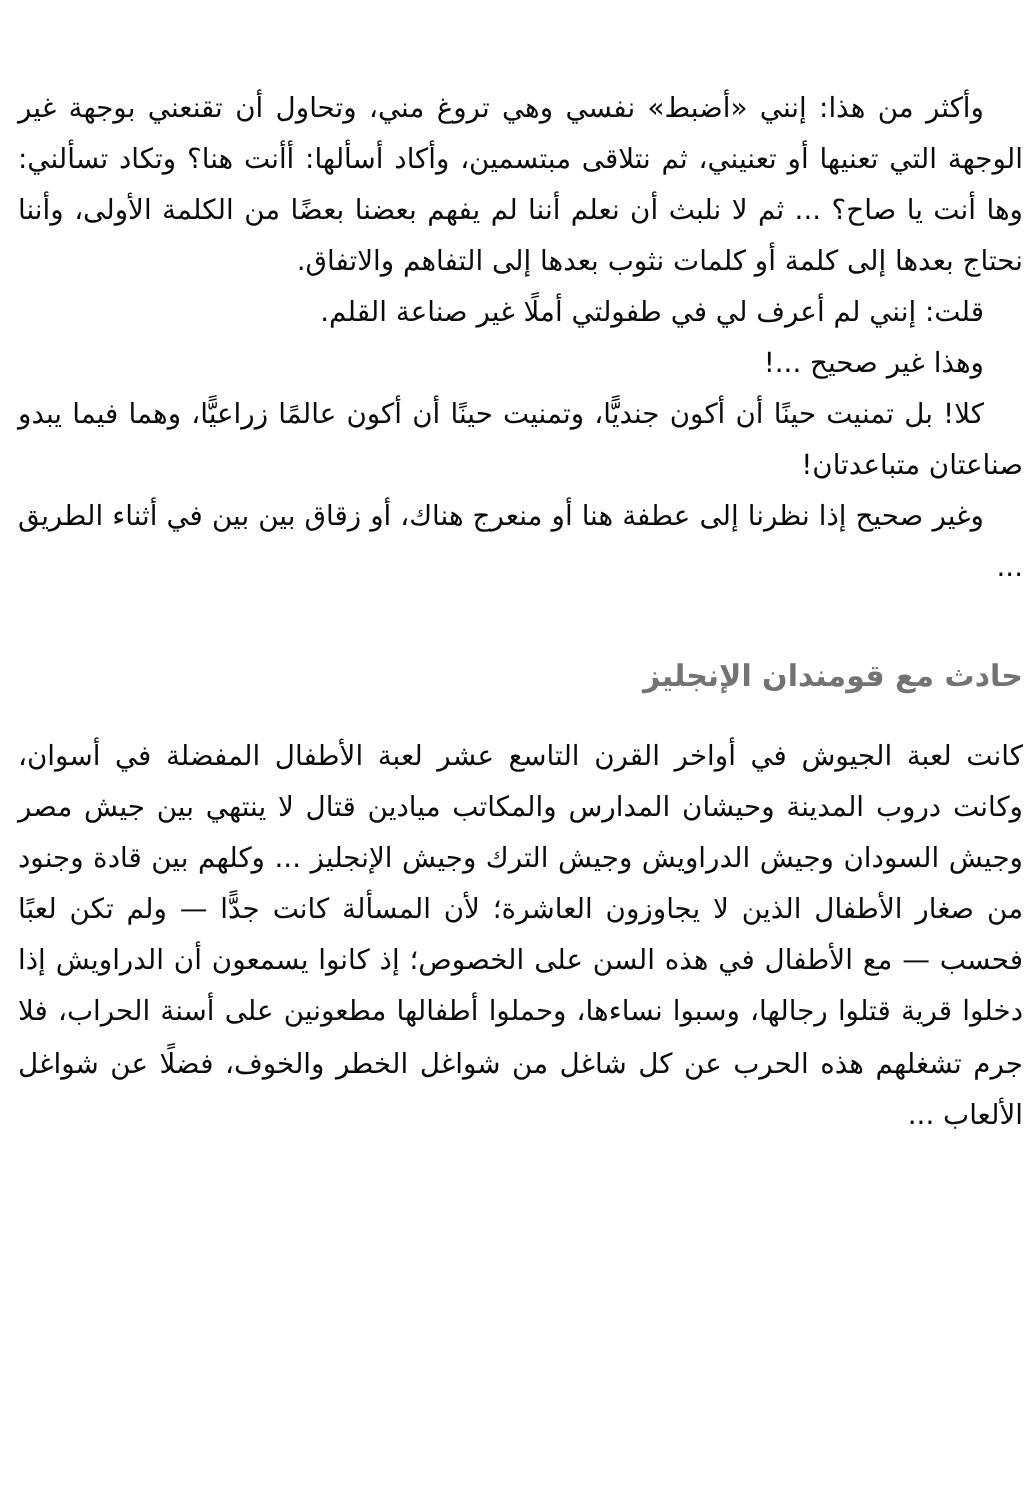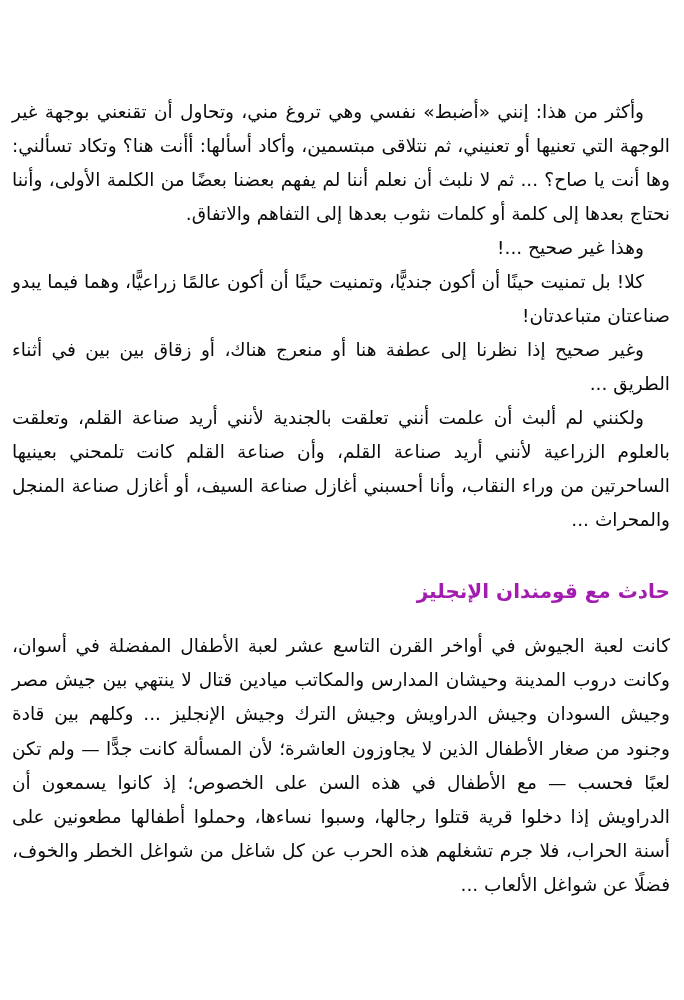--- a/index.html
+++ b/index.html
@@ -10,63 +10,62 @@
   body {
     width: 684px;
     height: 1000px;
     overflow: hidden;
   }
   .page {
     direction: rtl;
     box-sizing: border-box;
     width: 684px;
     height: 760px;
-    padding: 56px 14px 0 12px;
+    padding: 56px 2px 0 12px;
     font-family: "DejaVu Sans", sans-serif;
     font-size: 18.5px;
     line-height: 1.84;
     color: #0b0b0b;
     text-align: justify;
     text-justify: inter-word;
-    margin-top: 39px;
   }
   p.para {
     margin: 0;
   }
   .indent {
     text-indent: 26px; 
   }
   .gap-before {
     margin-top: 34px;
   }
   h2.heading {
     font-family: "DejaVu Sans", sans-serif;
     font-size: 20px;
     font-weight: bold;
-    color: #a21caf;
+    color: #737373;
     text-align: right;
     margin: 40px 0 24px 0;
     line-height: 1.4;
   }
 </style>
 </head>
 <body>
 
 <div class="page">
 
   <p class="para indent">وأكثر من هذا: إنني «أضبط» نفسي وهي تروغ مني، وتحاول أن تقنعني بوجهة غير الوجهة التي تعنيها أو تعنيني، ثم نتلاقى مبتسمين، وأكاد أسألها: أأنت هنا؟ وتكاد تسألني: وها أنت يا صاح؟ ... ثم لا نلبث أن نعلم أننا لم يفهم بعضنا بعضًا من الكلمة الأولى، وأننا نحتاج بعدها إلى كلمة أو كلمات نثوب بعدها إلى التفاهم والاتفاق.</p>
 
+  <p class="para indent gap-before">قلت: إنني لم أعرف لي في طفولتي أملًا غير صناعة القلم.</p>
 
 
   <p class="para indent">وهذا غير صحيح ...!</p>
 
 
   <p class="para indent">كلا! بل تمنيت حينًا أن أكون جنديًّا، وتمنيت حينًا أن أكون عالمًا زراعيًّا، وهما فيما يبدو صناعتان متباعدتان!</p>
 
   <p class="para indent">وغير صحيح إذا نظرنا إلى عطفة هنا أو منعرج هناك، أو زقاق بين بين في أثناء الطريق ...</p>
 
-  <p class="para indent">ولكنني لم ألبث أن علمت أنني تعلقت بالجندية لأنني أريد صناعة القلم، وتعلقت بالعلوم الزراعية لأنني أريد صناعة القلم، وأن صناعة القلم كانت تلمحني بعينيها الساحرتين من وراء النقاب، وأنا أحسبني أغازل صناعة السيف، أو أغازل صناعة المنجل والمحراث ...</p>
 
   <h2 class="heading">حادث مع قومندان الإنجليز</h2>
 
   <p class="para">كانت لعبة الجيوش في أواخر القرن التاسع عشر لعبة الأطفال المفضلة في أسوان، وكانت دروب المدينة وحيشان المدارس والمكاتب ميادين قتال لا ينتهي بين جيش مصر وجيش السودان وجيش الدراويش وجيش الترك وجيش الإنجليز ... وكلهم بين قادة وجنود من صغار الأطفال الذين لا يجاوزون العاشرة؛ لأن المسألة كانت جدًّا — ولم تكن لعبًا فحسب — مع الأطفال في هذه السن على الخصوص؛ إذ كانوا يسمعون أن الدراويش إذا دخلوا قرية قتلوا رجالها، وسبوا نساءها، وحملوا أطفالها مطعونين على أسنة الحراب، فلا جرم تشغلهم هذه الحرب عن كل شاغل من شواغل الخطر والخوف، فضلًا عن شواغل الألعاب ...</p>
 
 </div>
 
 </body></html>

